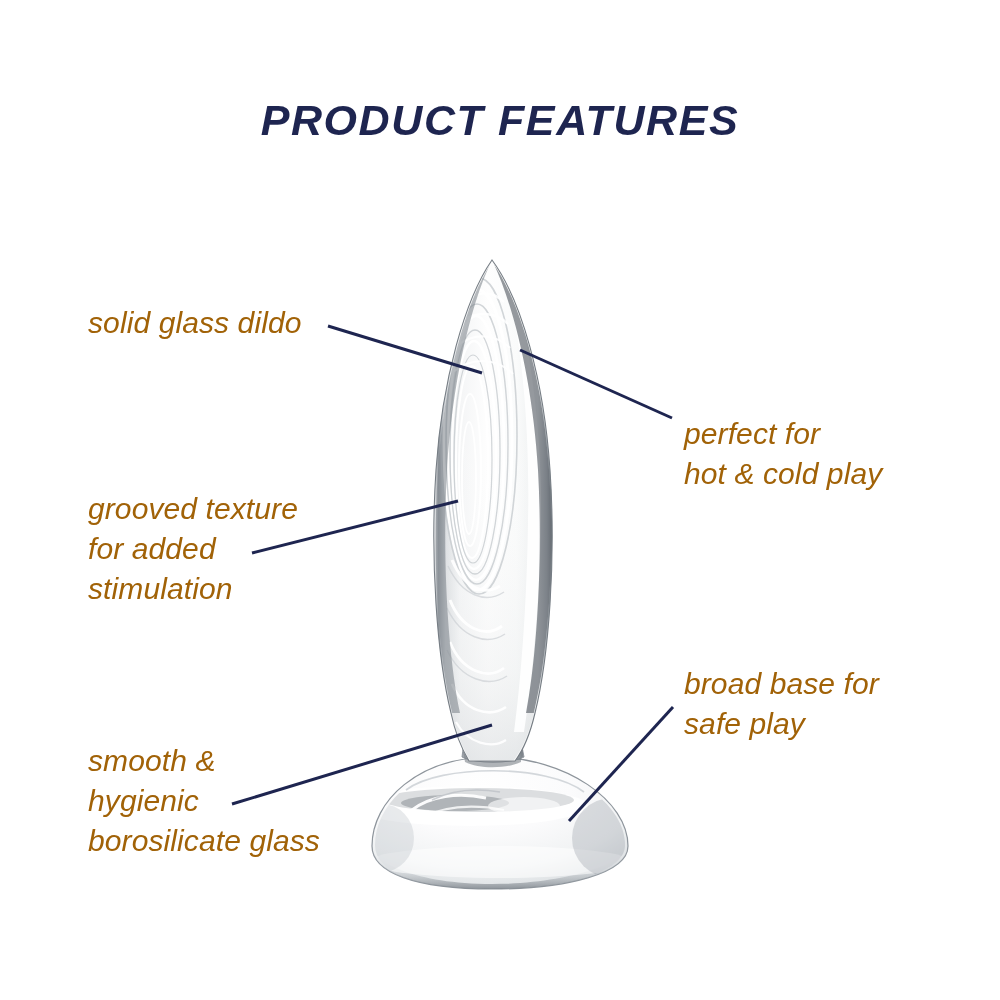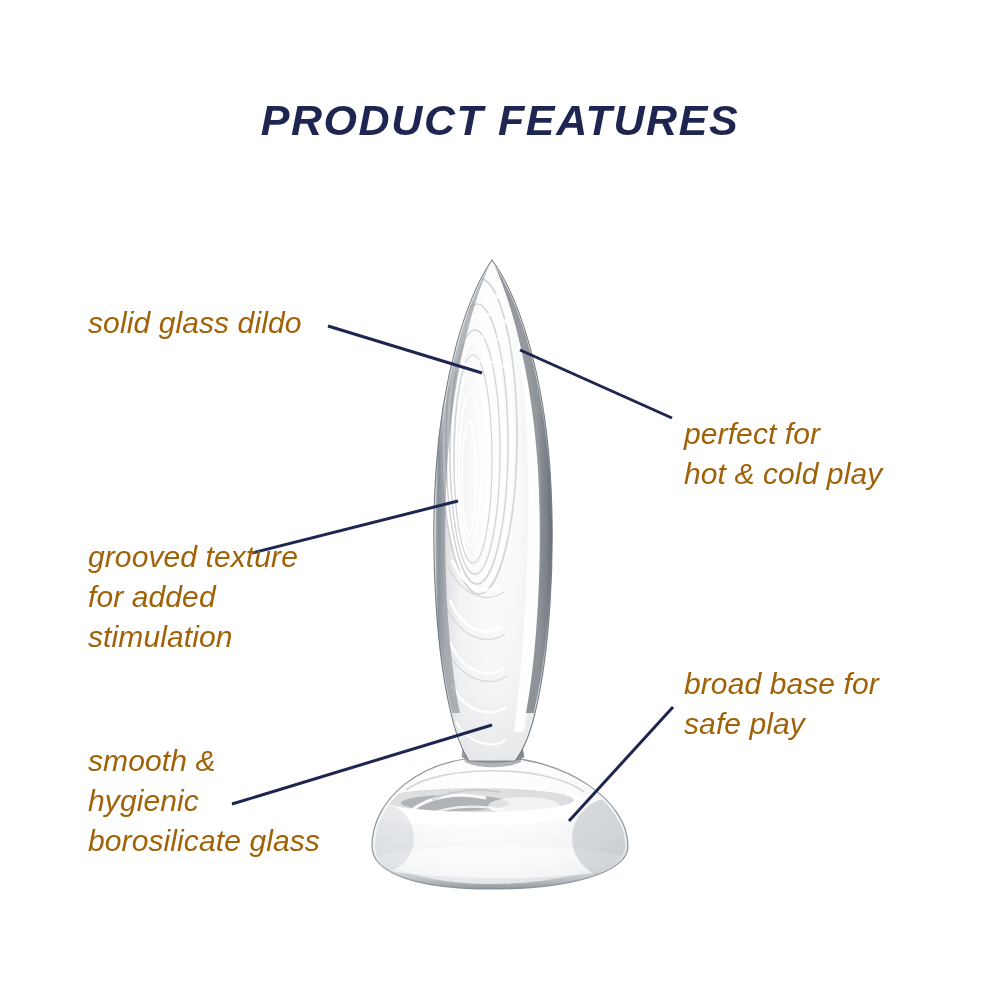--- a/index.html
+++ b/index.html
@@ -41,21 +41,21 @@
     font-size: 30px;
     line-height: 40px;
     font-family: "Liberation Sans", sans-serif;
     white-space: pre-line;
     letter-spacing: 0.1px;
   }
   .callout-left  { text-align: left; }
   .callout-right { text-align: left; }
 
   #callout-solid-glass      { left: 88px;  top: 303px; }
-  #callout-grooved-texture  { left: 88px;  top: 489px; margin-top: 48px; }
+  #callout-grooved-texture  { left: 88px;  top: 489px; }
   #callout-smooth-hygienic  { left: 88px;  top: 741px; }
   #callout-hot-cold         { left: 684px; top: 384px; margin-top: 30px; }
   #callout-broad-base       { left: 684px; top: 664px; }
 
   
   #leader-lines {
     position: absolute;
     left: 0;
     top: 0;
     width: 1000px;

